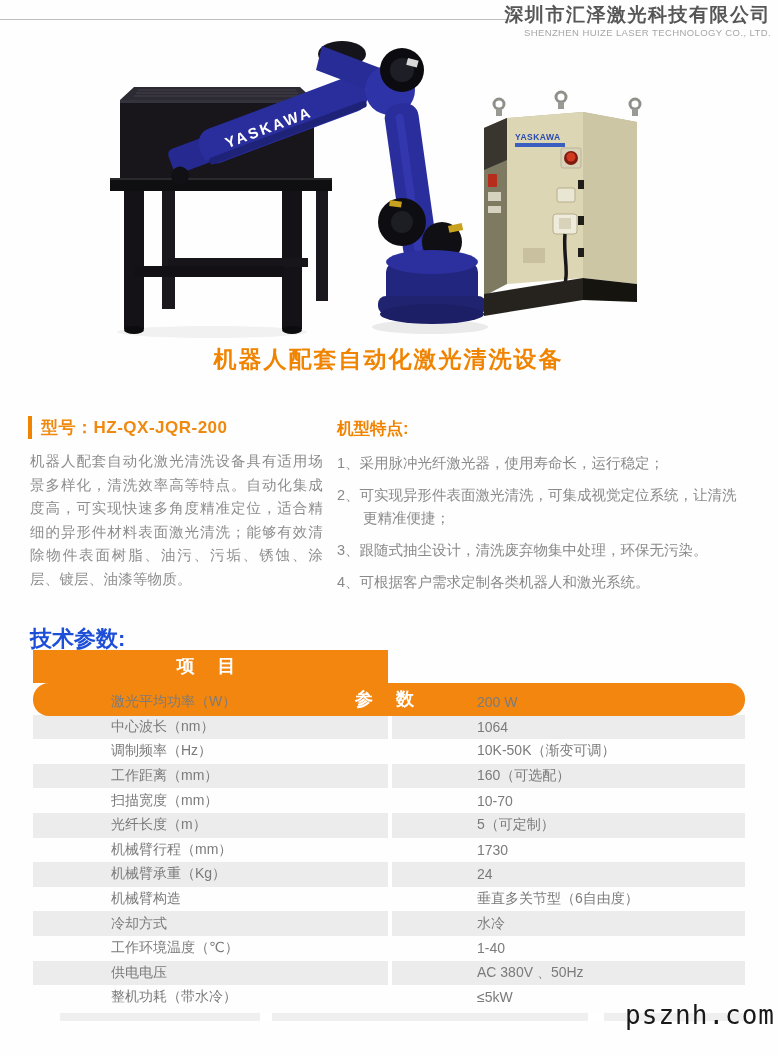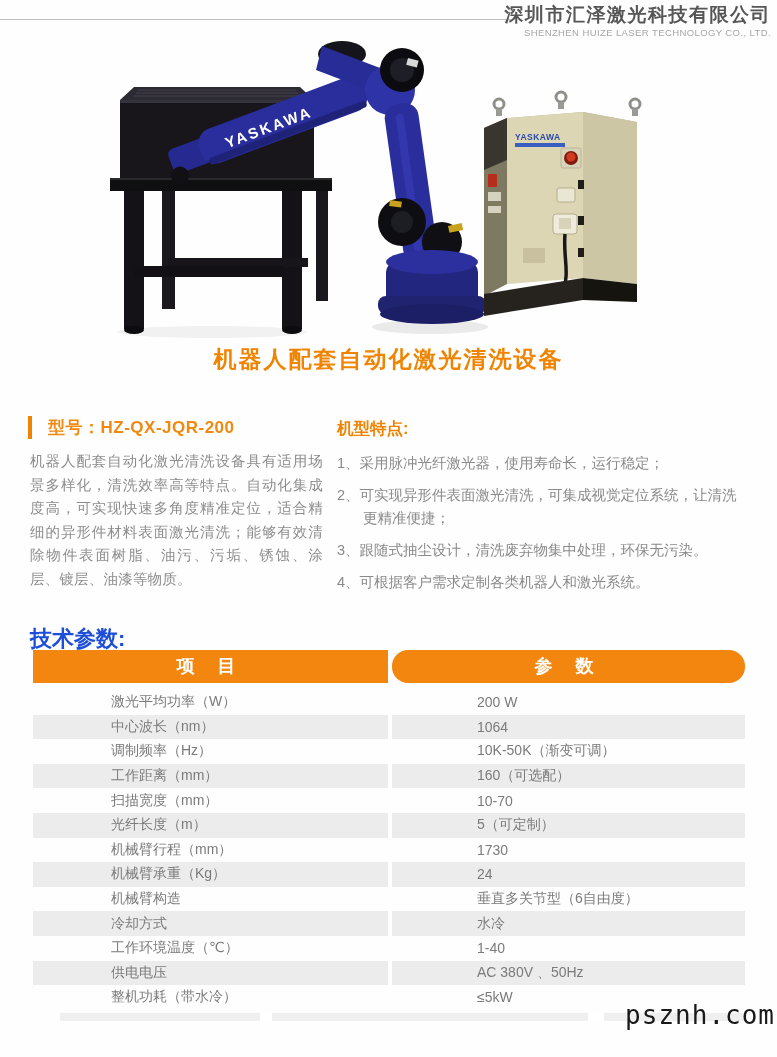--- a/index.html
+++ b/index.html
@@ -11,32 +11,32 @@
   .company-cn{font-size:19px;font-weight:bold;color:#565656;letter-spacing:1.5px;line-height:22px;}
   .company-en{font-size:9.5px;color:#a6a6a6;letter-spacing:0.4px;margin-top:1px;}
   
   .robot-scene{position:absolute;left:90px;top:30px;}
   .cabinet-scene{position:absolute;left:477px;top:88px;}
   svg text{font-family:"Liberation Sans","DejaVu Sans",sans-serif;}
   
   .main-title{position:absolute;left:0;top:344px;width:777px;margin:0;text-align:center;
               font-size:23px;font-weight:bold;color:#f08300;letter-spacing:2px;}
   .model-line{position:absolute;left:28px;top:416px;margin:0;border-left:4px solid #f08300;
-              padding-left:16px;font-size:17px;font-weight:bold;color:#f0890f;letter-spacing:0.5px;}
+              padding-left:9px;font-size:17px;font-weight:bold;color:#f0890f;letter-spacing:0.5px;}
   .description{position:absolute;left:30px;top:450px;width:293px;margin:0;font-size:14.5px;
                color:#8d8d8d;line-height:23.5px;text-align:justify;letter-spacing:0.2px;}
   
   .features{position:absolute;left:337px;top:418px;width:414px;}
   .features-heading{margin:0 0 12px 0;font-size:16.5px;font-weight:bold;color:#f08300;}
   .features-list{margin:0;padding:0;list-style:none;font-size:14.5px;color:#8a8a8a;}
   .features-list li{padding-left:26px;text-indent:-26px;line-height:23px;margin-bottom:9px;}
   
   .specs-heading{position:absolute;left:30px;top:624px;margin:0;font-size:22px;font-weight:bold;color:#1d4ed8;}
   .spec-table{position:absolute;left:33px;top:650px;width:712px;}
-  .spec-head{display:flex;height:33px;}
+  .spec-head{display:flex;height:33px;flex-direction:column;}
   .hcell{background:#f2860e;color:#ffffff;font-size:18px;font-weight:bold;letter-spacing:9px;
          text-align:center;line-height:33px;}
   .h1{width:355px;margin-right:4px;}
   .h2{flex:1;border-radius:16px;}
   .spec-body{margin-top:7px;}
   .srow{display:flex;height:24.6px;align-items:center;font-size:14px;color:#7b7b7b;}
   .srow:nth-child(even){background:linear-gradient(90deg,#ececec 0,#ececec 355px,#ffffff 355px,#ffffff 359px,#ececec 359px);}
   .c1{width:355px;padding-left:78px;box-sizing:border-box;}
   .c2{flex:1;padding-left:89px;box-sizing:border-box;}
   

